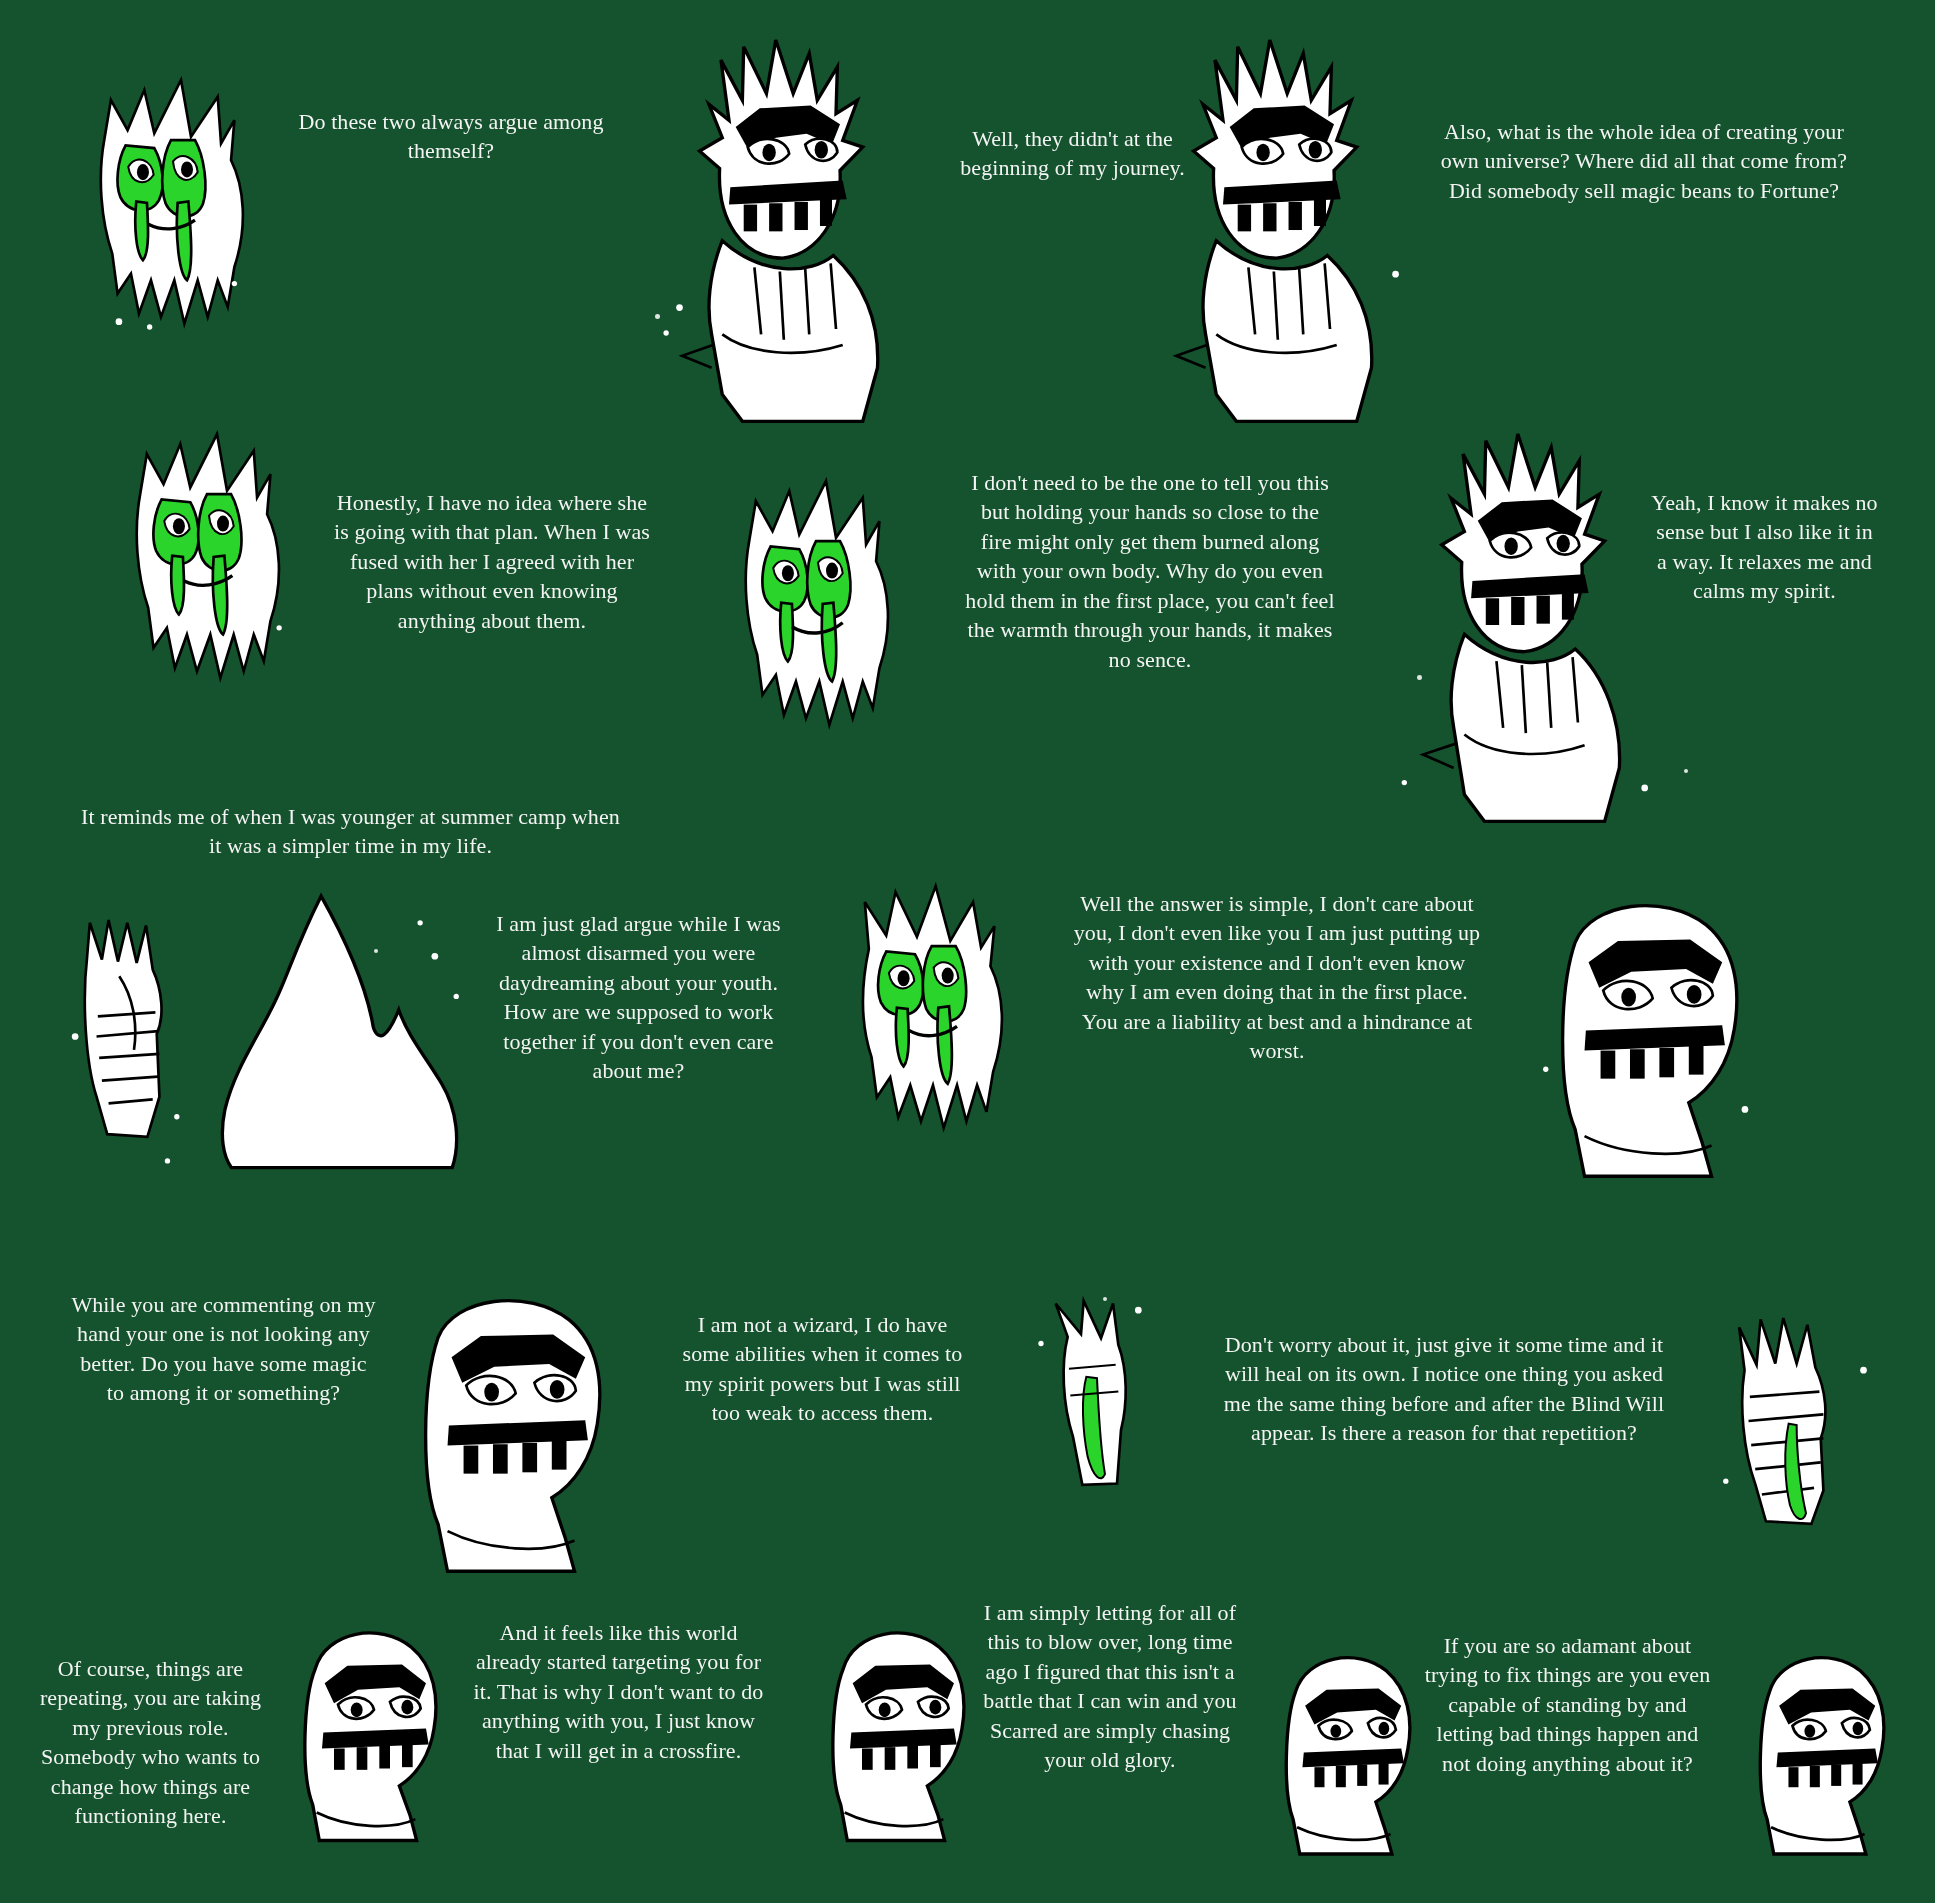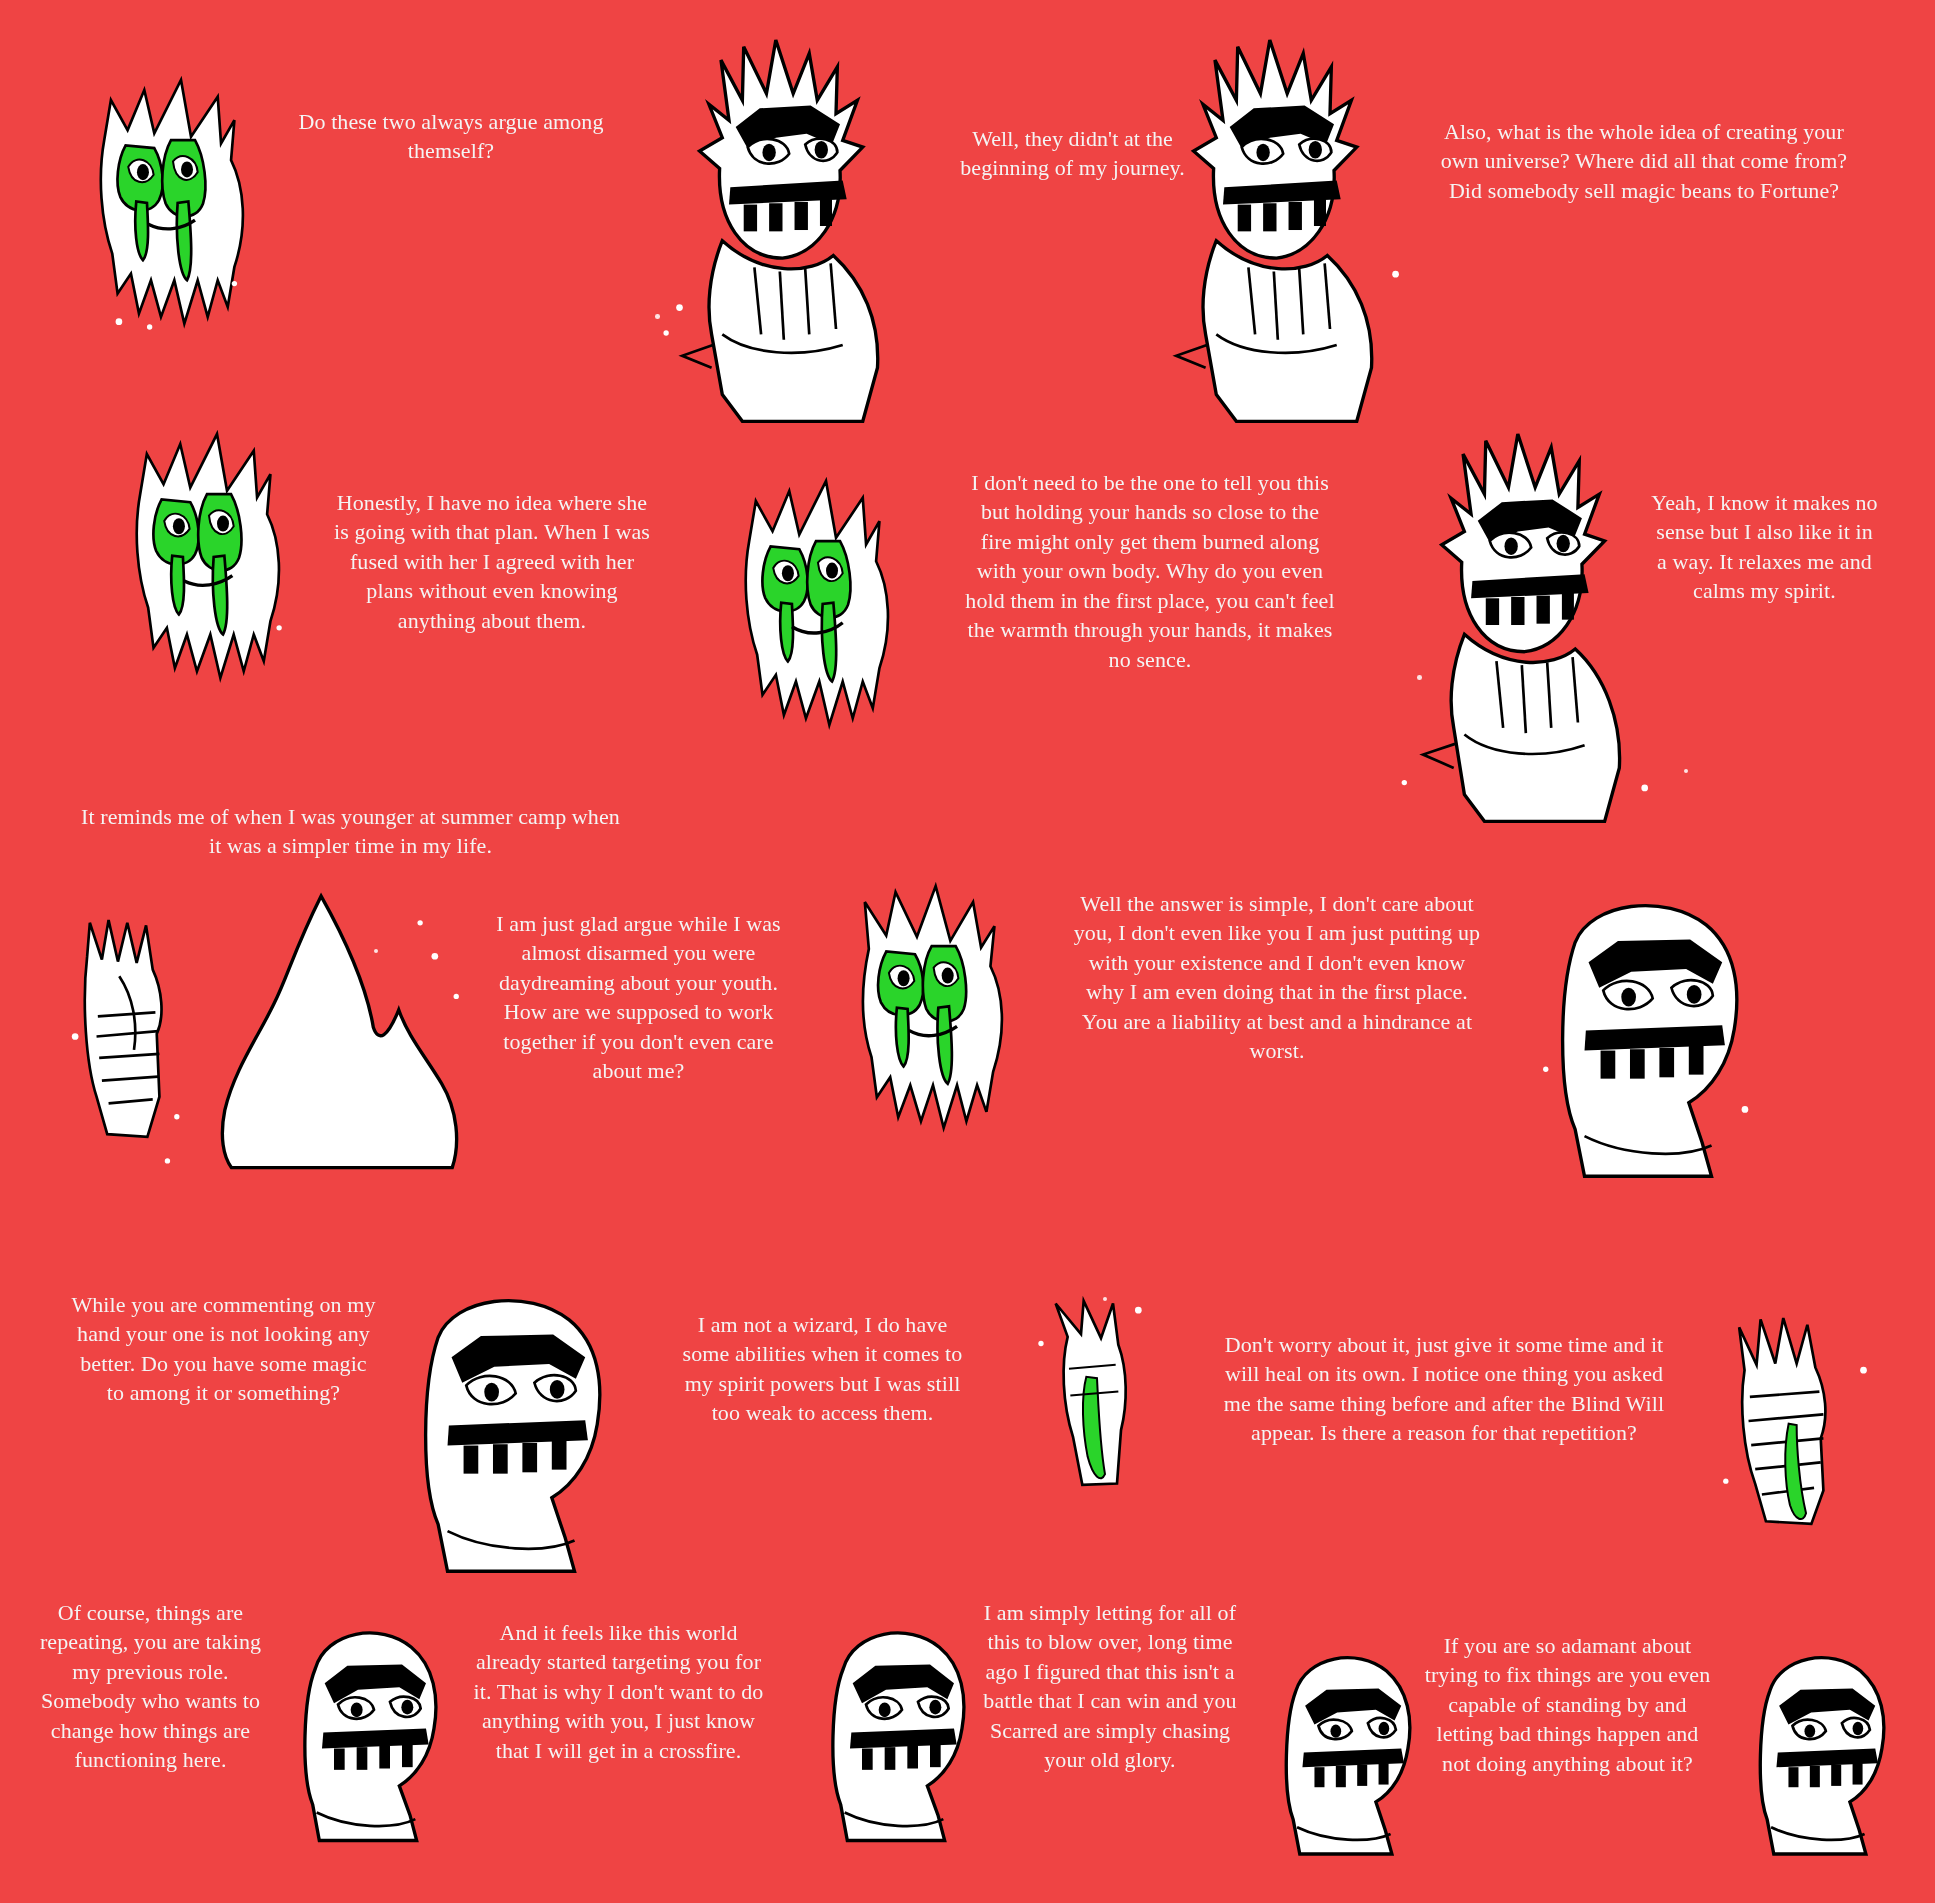--- a/index.html
+++ b/index.html
@@ -4,21 +4,21 @@
 <style>
   html,body{margin:0;padding:0;background:#000;}
   body{
     width:1936px;height:1904px;
     background:#000;
     font-family:"Liberation Serif", serif;
     color:#f2f2f2;
     overflow:hidden;
     position:relative;
   }
-  .comic{position:relative;width:1936px;height:1904px;background:#ef4444;}
+  .comic{position:relative;width:1936px;height:1904px;background:#14532d;}
 
   .bubble{
     position:absolute;
     text-align:center;
     font-size:22px;
     line-height:1.34;
     color:#f4f4f4;
     letter-spacing:0.1px;
   }
 
@@ -405,21 +405,21 @@
         <path d="M76 306 L154 296"></path>
       </g>
       <g fill="#2ad42a" stroke="#000" stroke-width="3">
         <path d="M116 200 C108 238 110 288 118 322 C126 346 138 348 142 334 C132 292 128 236 128 202 Z"></path>
       </g>
       <circle cx="228" cy="120" r="5" fill="#fff"></circle>
       <circle cx="22" cy="286" r="4" fill="#fff"></circle>
     </svg>
   </div>
 
-  <div class="bubble" style="left:27px;top:1598px;width:247px;">Of course, things are repeating, you are taking my previous role. Somebody who wants to change how things are functioning here.</div>
+  <div class="bubble" style="left:27px;top:1654px;width:247px;">Of course, things are repeating, you are taking my previous role. Somebody who wants to change how things are functioning here.</div>
 
   <div class="fig" style="left:274px;top:1604px;">
     <svg width="180" height="241" viewBox="0 0 270 360">
       <g fill="#fff" stroke="#000" stroke-width="5">
         <path d="M62 96 C78 40 160 26 206 64 C240 92 248 140 240 186
                  C234 226 214 256 188 272 L204 316 L214 354 L68 354 L58 300
                  C40 254 44 140 62 96 Z"></path>
       </g>
       <g fill="#000">
         <path d="M76 118 L110 92 L192 90 L228 118 L218 142 L188 124 L126 128 L90 148 Z"></path>

